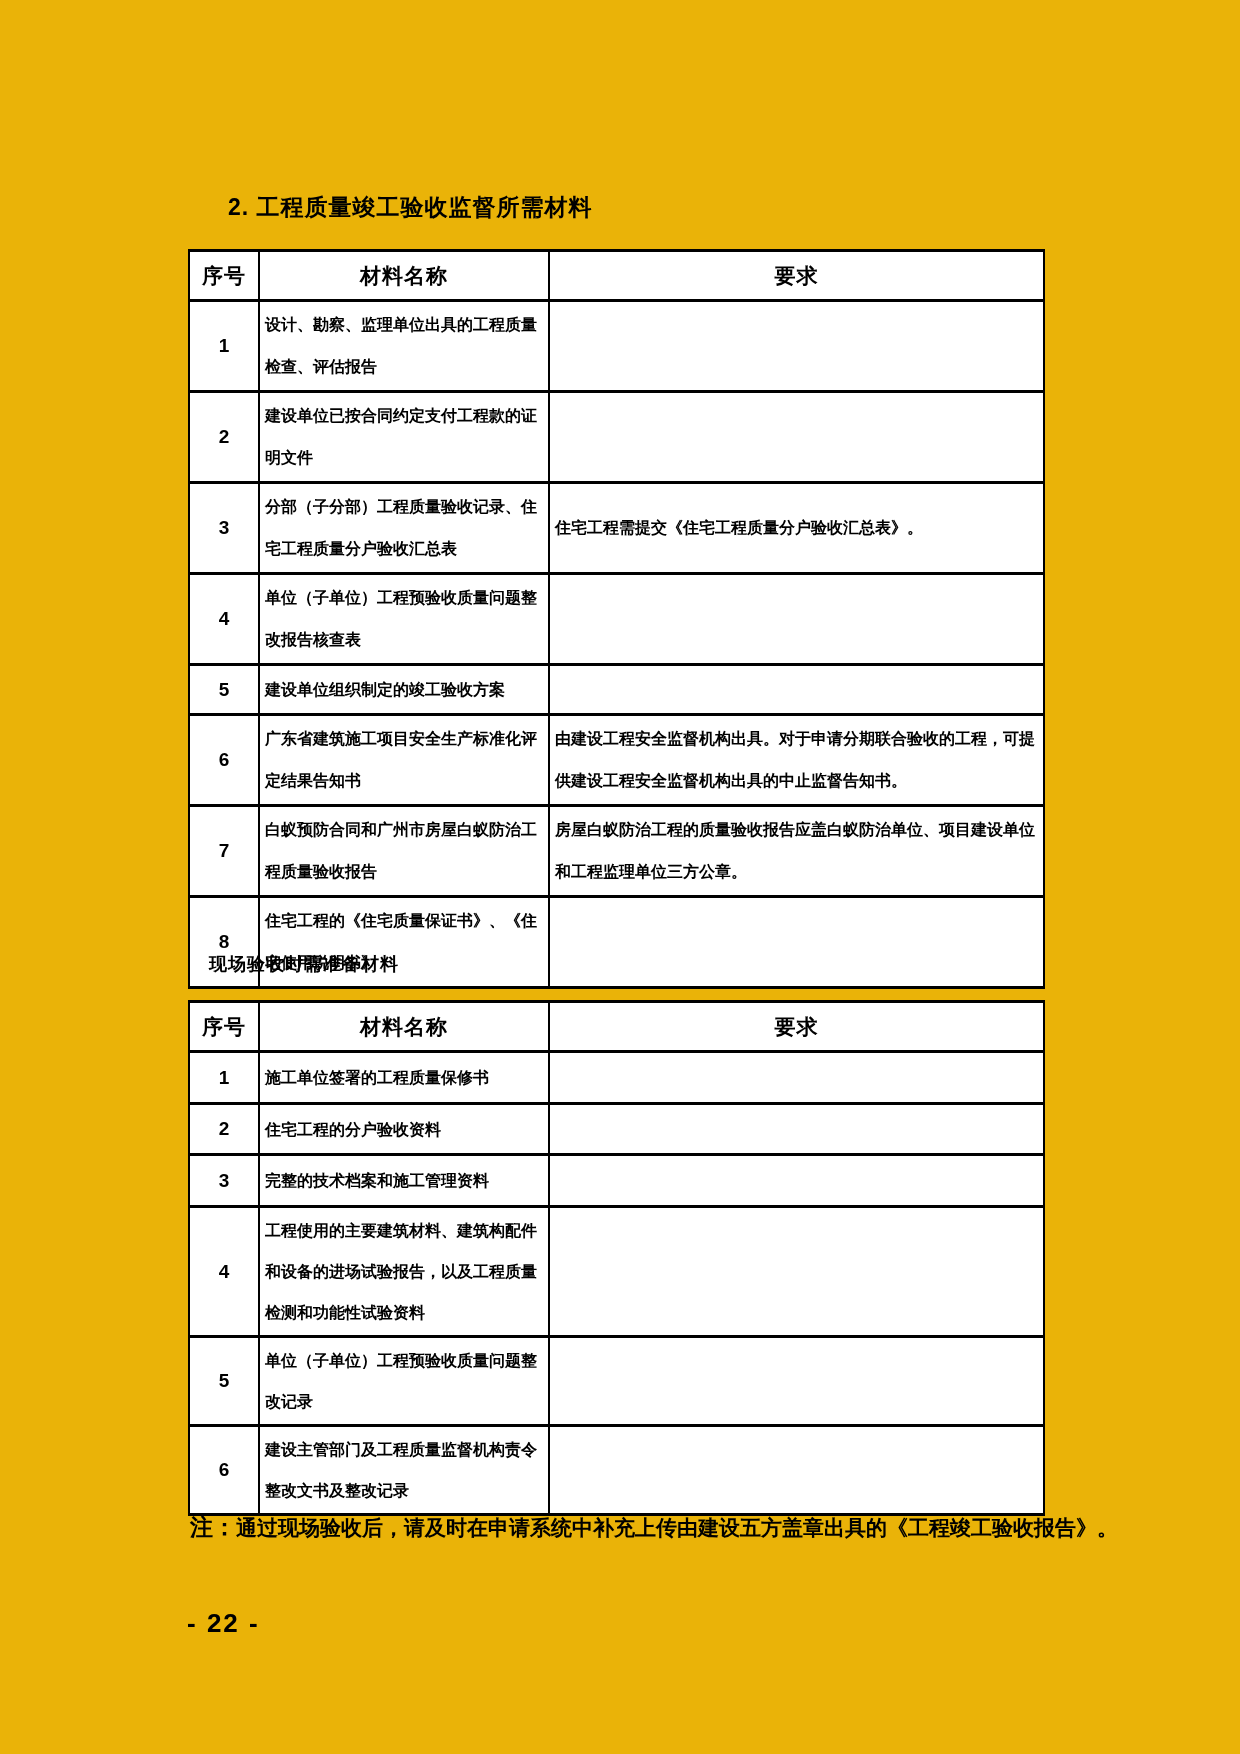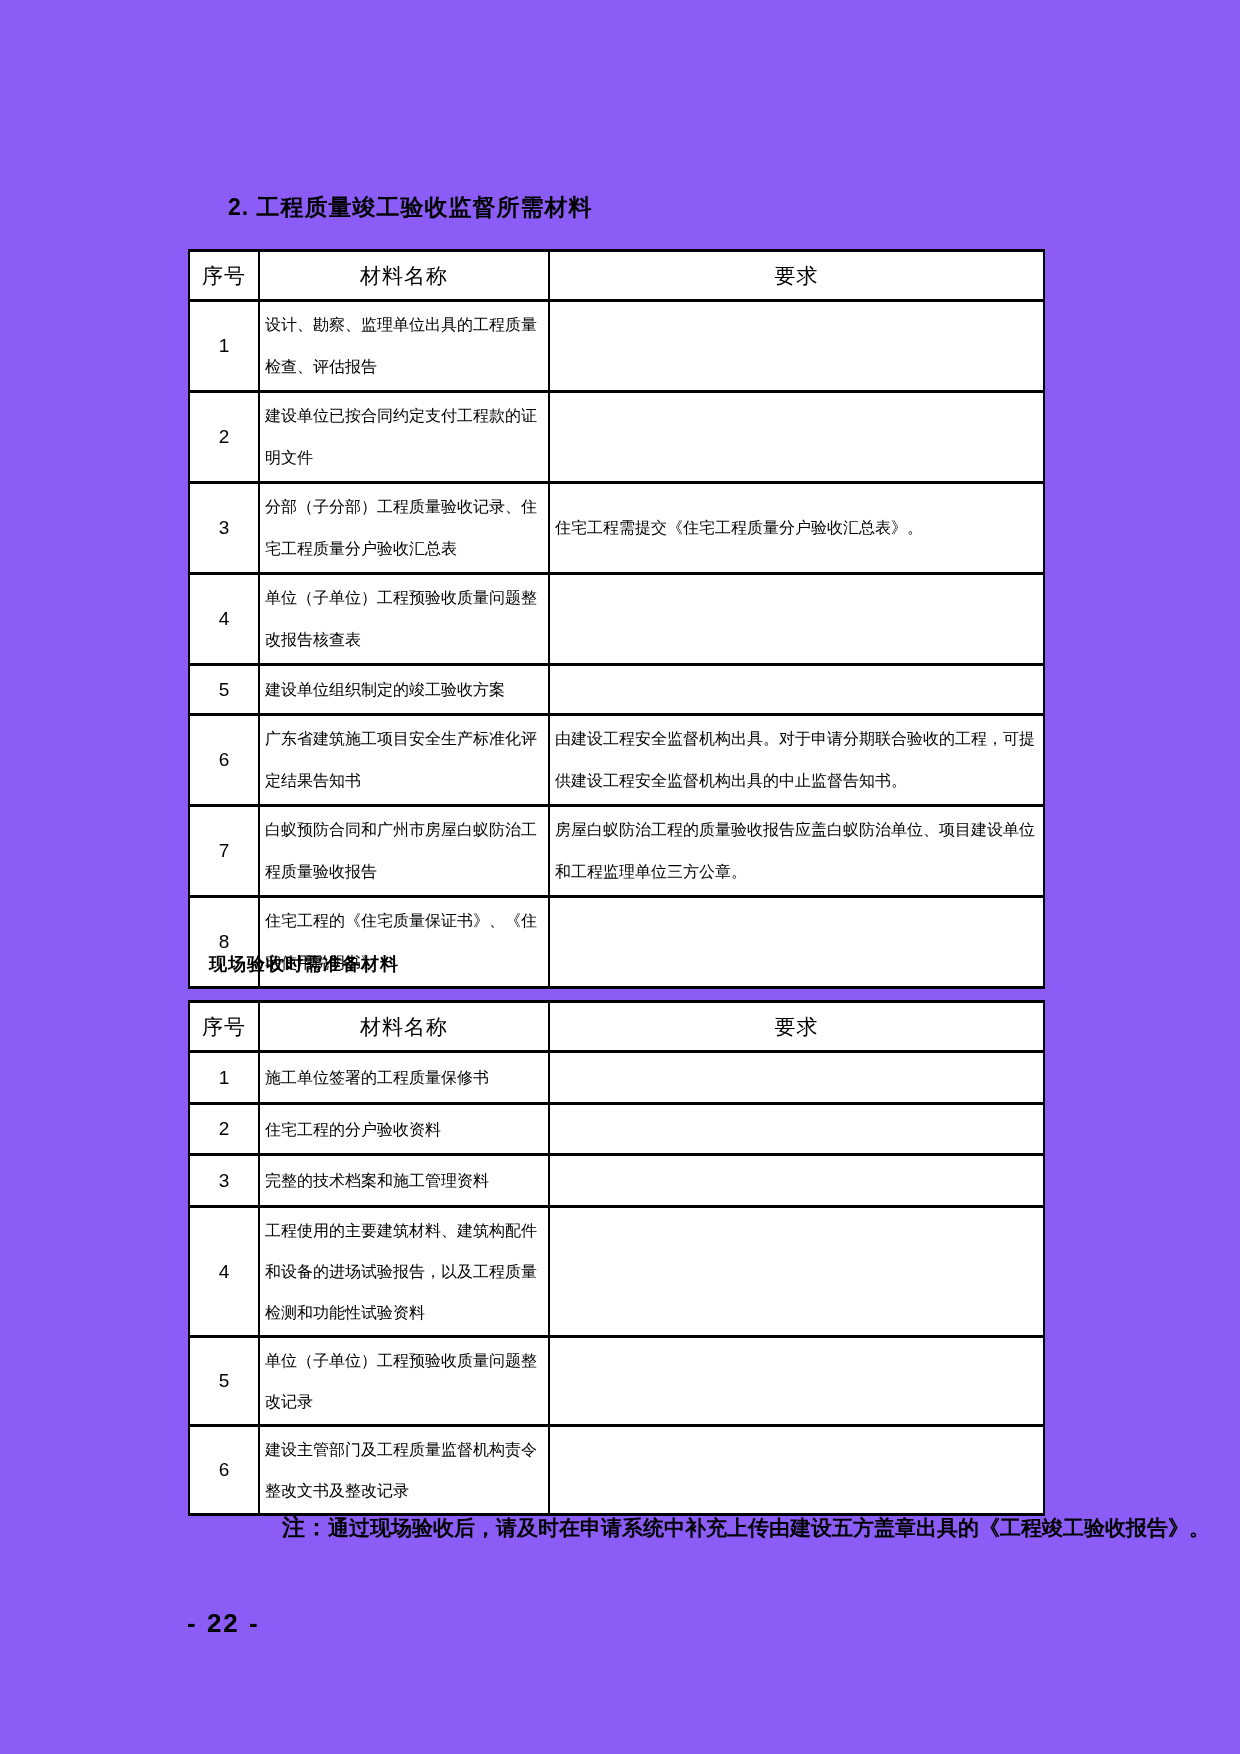--- a/index.html
+++ b/index.html
@@ -1,21 +1,21 @@
 <!DOCTYPE html>
 <html><head>
 <meta charset="utf-8">
 <style>
   * { box-sizing: border-box; }
   html, body { margin: 0; padding: 0; background: #ffffff; }
   .page {
     position: relative;
     width: 1240px;
     height: 1754px;
-    background: #8b5cf6;
+    background: #eab308;
     color: #000000;
     font-family: "Liberation Sans", sans-serif;
     overflow: hidden;
   }
   .doc-title {
     position: absolute;
     left: 228px;
     top: 192px;
     font-size: 23px;
     font-weight: bold;
@@ -41,21 +41,21 @@
   }
   table.mat-table.t1 { top: 249px; }
   table.mat-table.t2 { top: 1000px; }
   .mat-table th, .mat-table td {
     border-top: 3px solid #000;
     border-bottom: 3px solid #000;
     border-left: 2px solid #000;
     border-right: 2px solid #000;
     padding: 0;
     vertical-align: middle;
-    font-weight: normal;
+    font-weight: bold;
     overflow: hidden;
   }
   .mat-table th {
     font-size: 21px;
     text-align: center;
     letter-spacing: 1px;
   }
   .mat-table td.c-no {
     font-size: 19px;
     text-align: center;
@@ -85,21 +85,20 @@
   .t2 tr.r5  { height: 85px; }
   .t2 tr.r6  { height: 82px; }
   .note-line {
     position: absolute;
     left: 190px;
     top: 1512px;
     width: 1020px;
     font-size: 21px;
     font-weight: bold;
     white-space: nowrap;
-    text-align: right;
   }
   .note-line .note-label { font-size: 23px; }
   .page-number {
     position: absolute;
     left: 187px;
     top: 1608px;
     font-size: 26px;
     font-weight: bold;
     letter-spacing: 2px;
     text-align: center;

